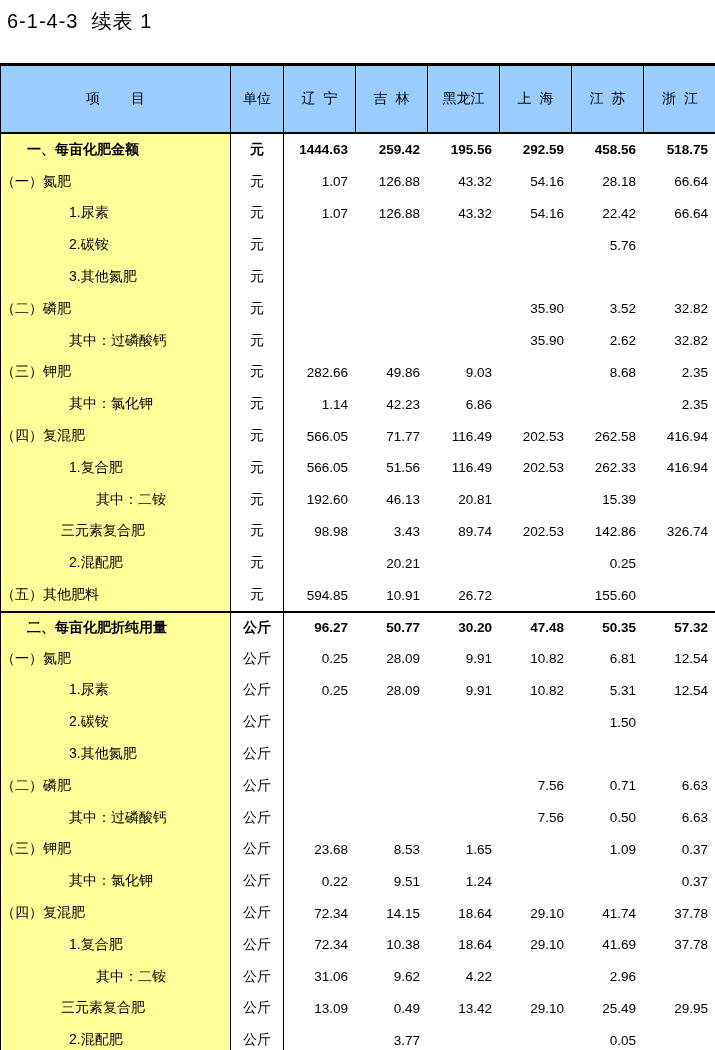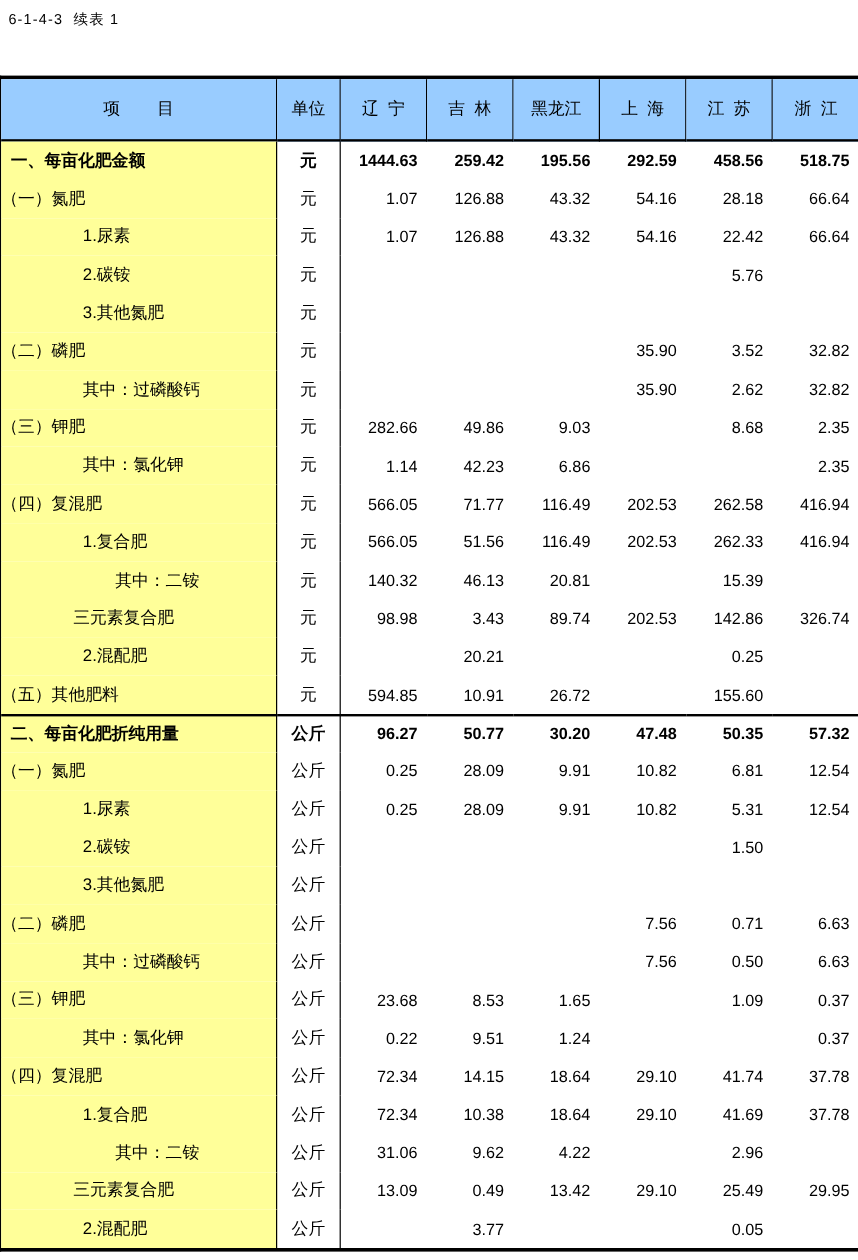--- a/index.html
+++ b/index.html
@@ -9,34 +9,34 @@
   }
   html,body{margin:0;padding:0;}
   body{
     width:715px;height:1050px;
     background:#ffffff;color:#000;
     font-family:"Liberation Sans","DejaVu Sans",sans-serif;
     overflow:hidden;position:relative;
   }
   .title{
     position:absolute;left:7px;top:8px;
-    font-size:12px;letter-spacing:1px;white-space:pre;
+    font-size:20px;letter-spacing:1px;white-space:pre;
   }
   .tbl{
     position:absolute;left:0;top:63px;
     display:grid;
     grid-template-columns:230px 53px repeat(6,72px);
     border-top:3px solid var(--border);
     border-bottom:3px solid var(--border);
     border-left:1px solid var(--border);
     background:#fff;
   }
   
   .hc{
-    box-sizing:border-box;height:52px;
+    box-sizing:border-box;height:68px;
     background:var(--hdr-bg);
     display:flex;align-items:center;justify-content:center;
     font-size:14px;white-space:pre;
     border-right:1px solid var(--border);
     border-bottom:2px solid var(--border);
   }
   .hc.last{border-right:none;}
   
   .bc{
     box-sizing:border-box;height:31.8px;
@@ -51,21 +51,21 @@
     border-right:1px solid var(--border);
     justify-content:center;
   }
   .c-val{
     justify-content:flex-end;
     padding-right:8px;
     font-size:13.5px;
   }
   .b{font-weight:bold;}
   .sec{border-top:2px solid var(--border);text-align:center;}
-  .ind0{padding-left:8px;}
+  .ind0{padding-left:26px;}
   .ind1{}
   .ind2{padding-left:68px;}
   .ind3{padding-left:95px;}
   .ind4{padding-left:60px;}
 </style>
 </head>
 <body>
 
 <div class="title">6-1-4-3  续表 1</div>
 
@@ -161,21 +161,21 @@
     <div class="bc c-item ind2">1.复合肥</div>
     <div class="bc c-unit">元</div>
     <div class="bc c-val">566.05</div>
     <div class="bc c-val">51.56</div>
     <div class="bc c-val">116.49</div>
     <div class="bc c-val">202.53</div>
     <div class="bc c-val">262.33</div>
     <div class="bc c-val">416.94</div>
     <div class="bc c-item ind3">其中：二铵</div>
     <div class="bc c-unit">元</div>
-    <div class="bc c-val">140.32</div>
+    <div class="bc c-val">192.60</div>
     <div class="bc c-val">46.13</div>
     <div class="bc c-val">20.81</div>
     <div class="bc c-val"></div>
     <div class="bc c-val">15.39</div>
     <div class="bc c-val"></div>
     <div class="bc c-item ind4">三元素复合肥</div>
     <div class="bc c-unit">元</div>
     <div class="bc c-val">98.98</div>
     <div class="bc c-val">3.43</div>
     <div class="bc c-val">89.74</div>

